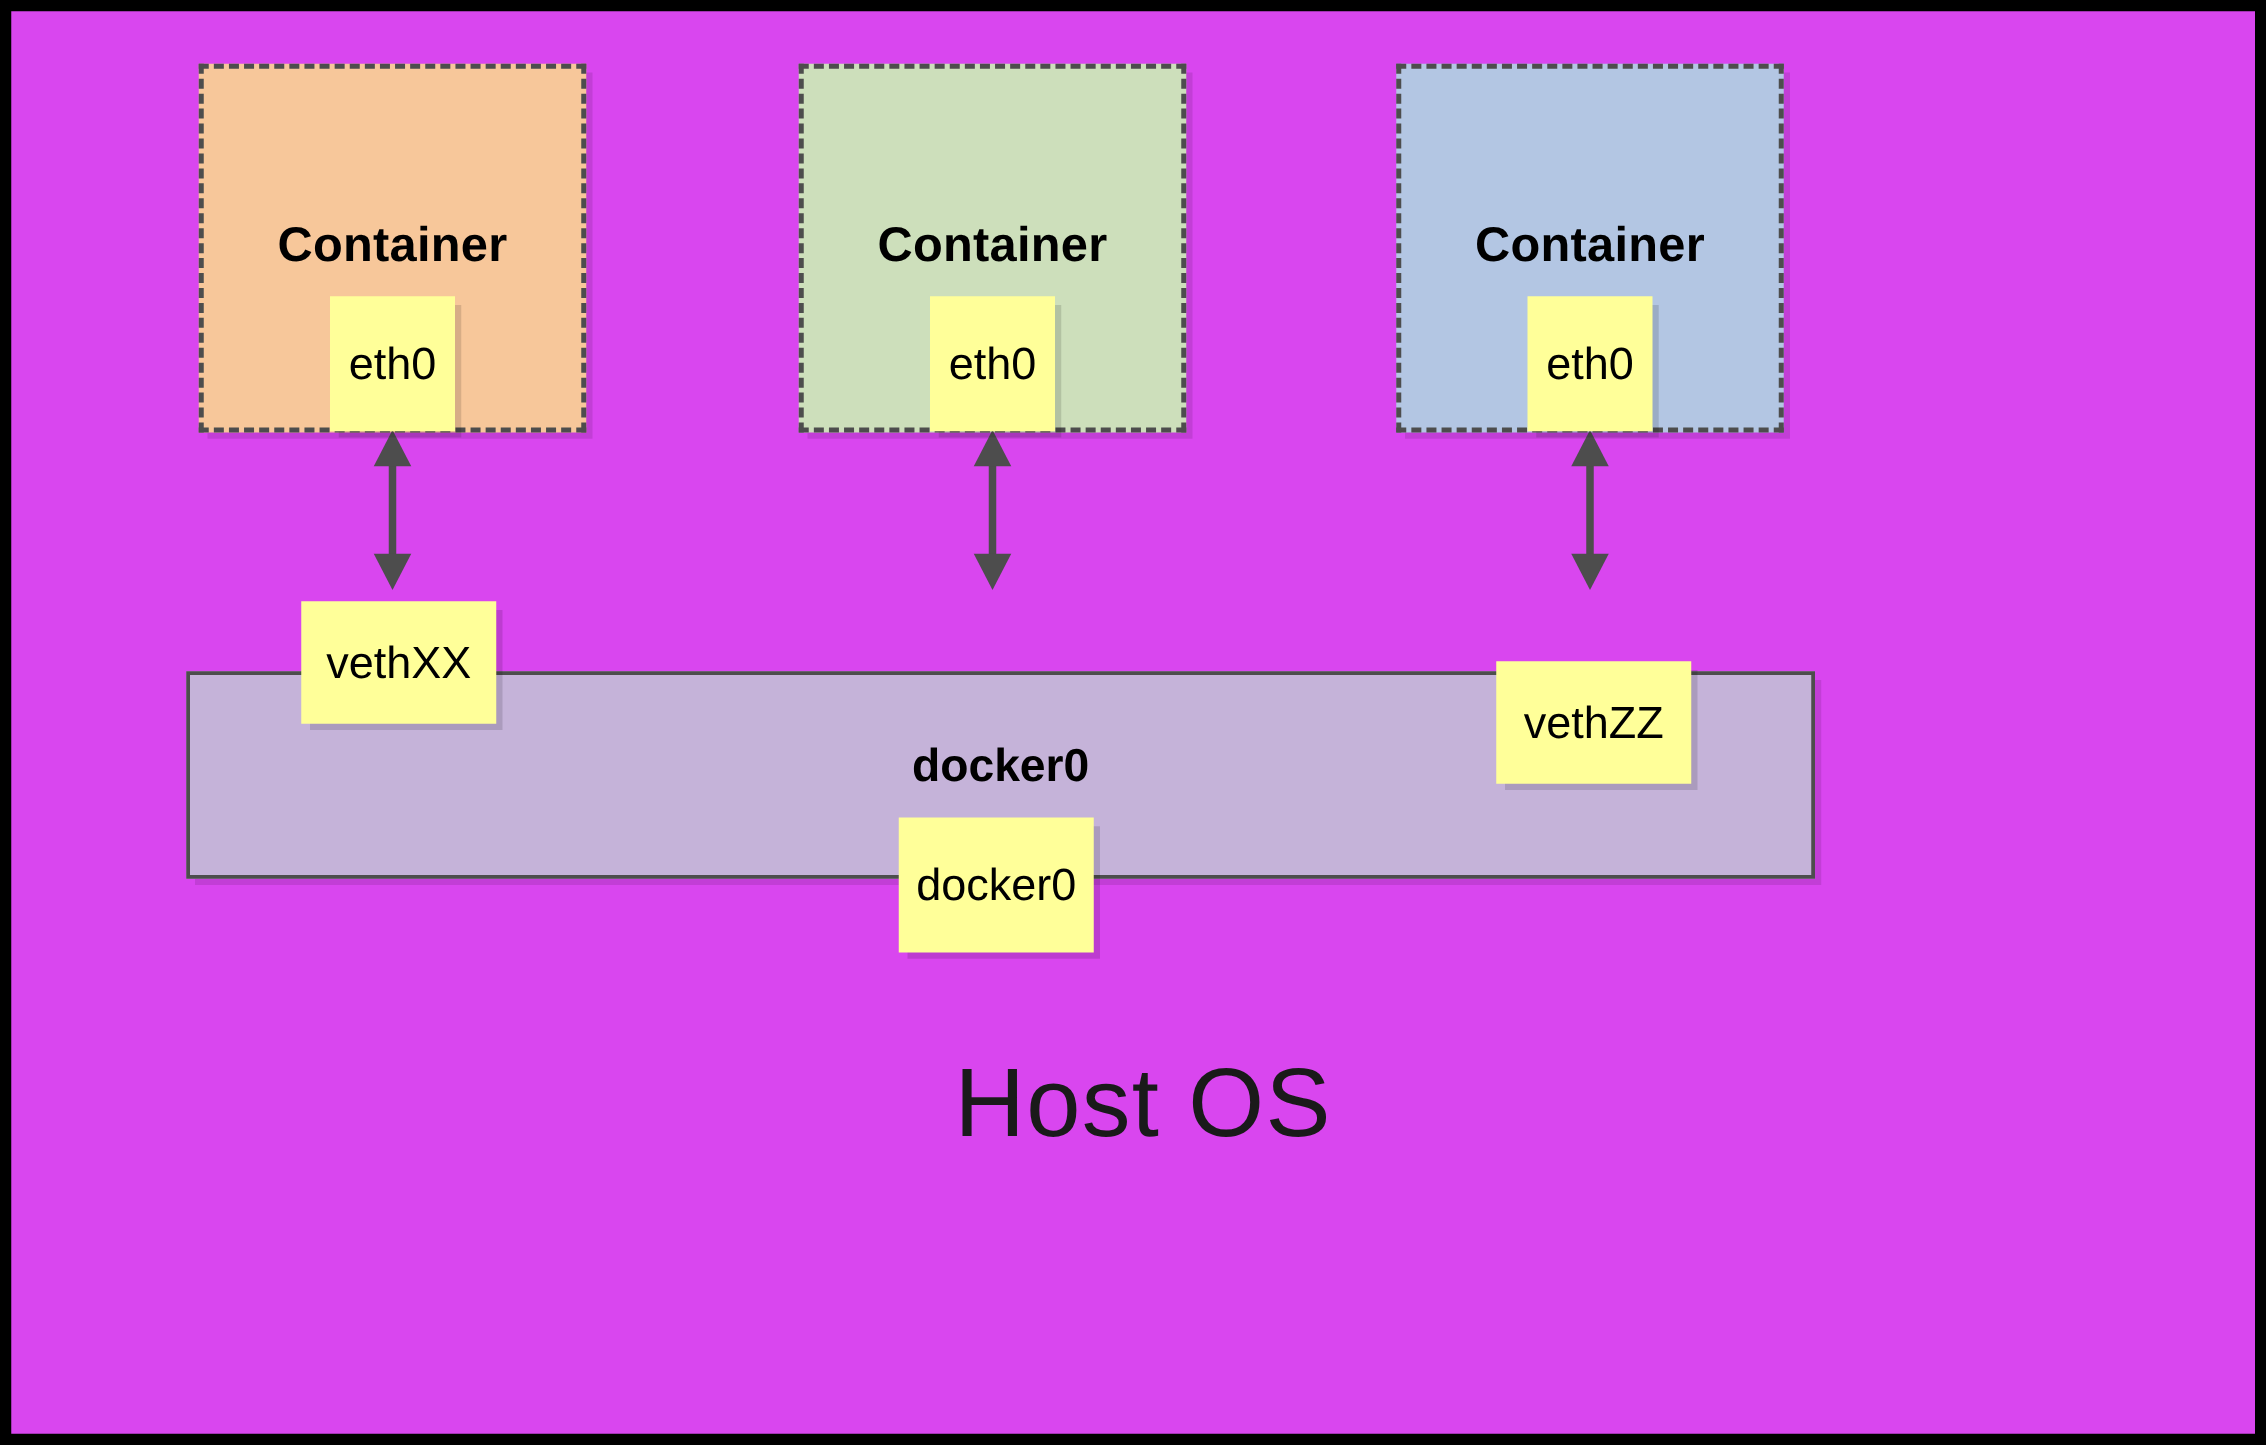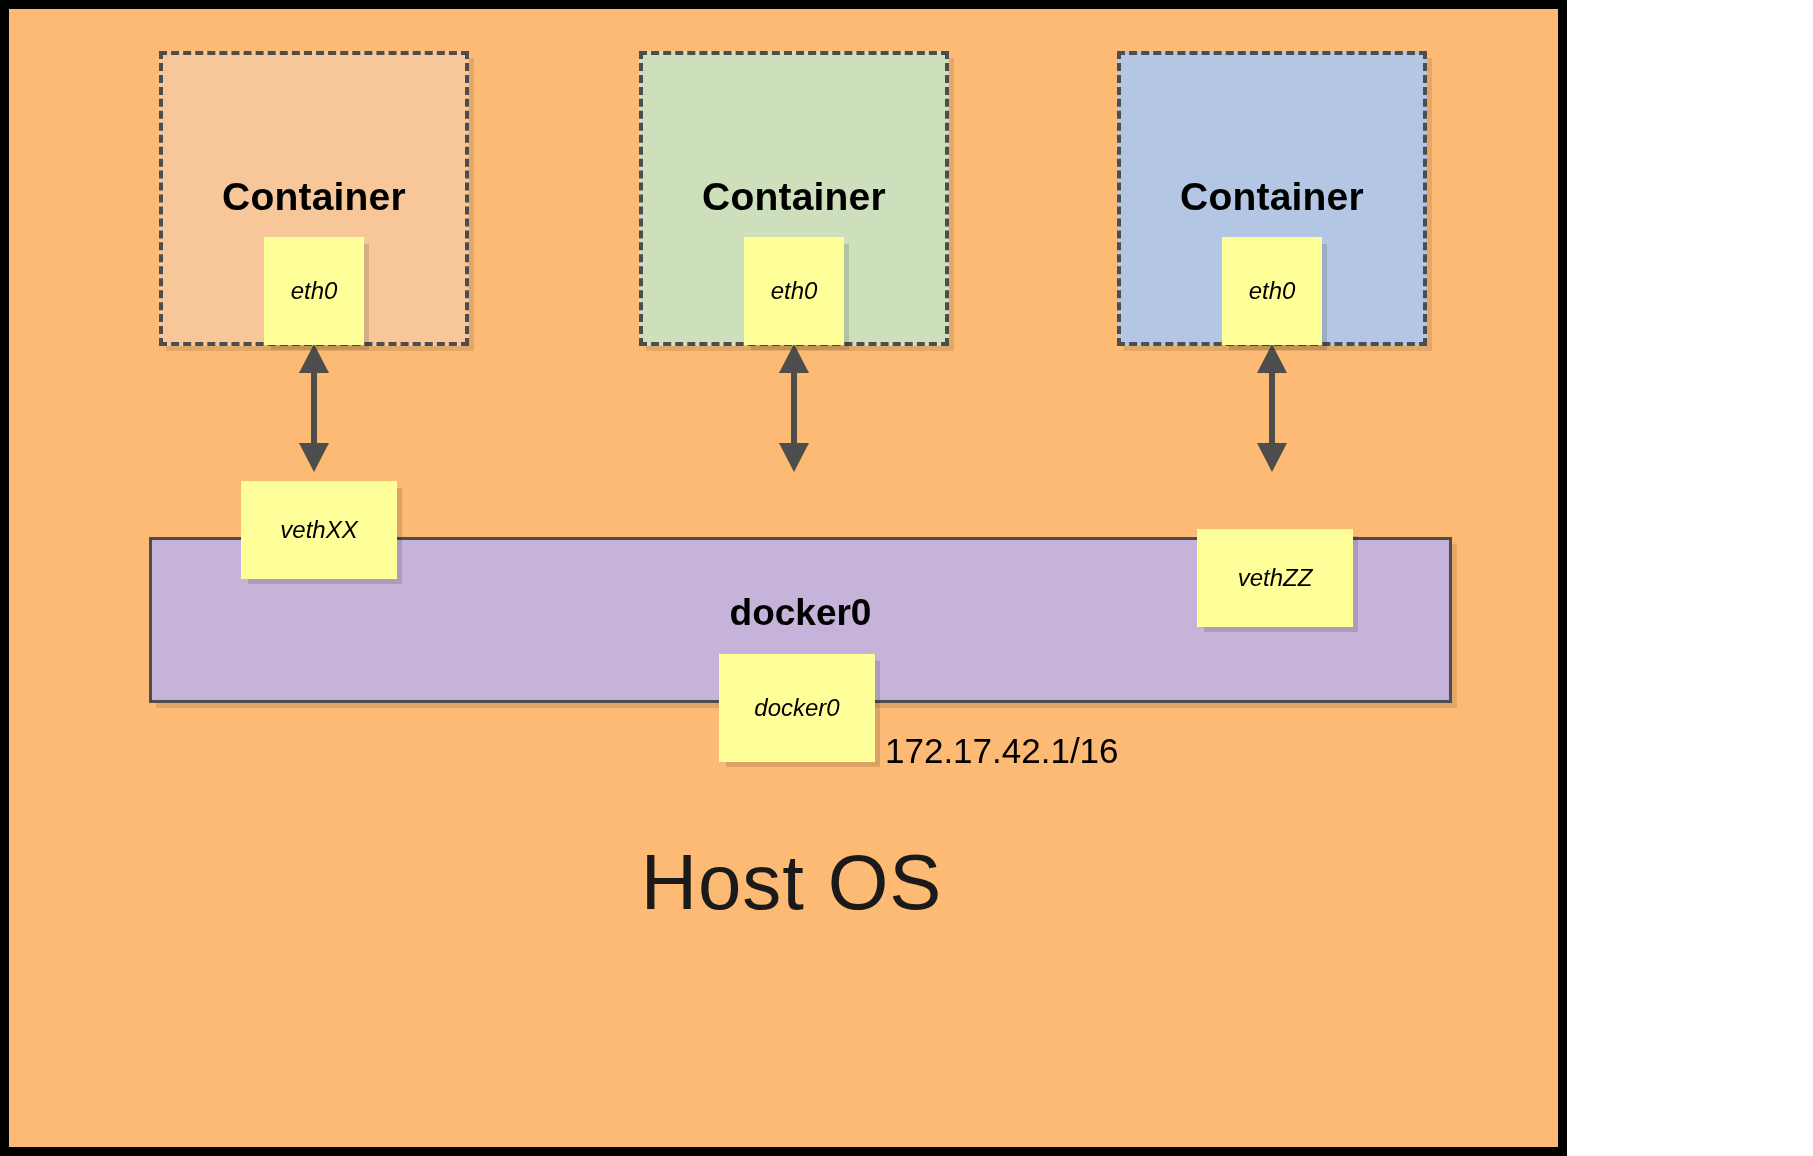--- a/index.html
+++ b/index.html
@@ -10,25 +10,25 @@
   body {
     width: 1813px;
     height: 1156px;
     font-family: "Liberation Sans", sans-serif;
     overflow: hidden;
   }
 
   
   #canvas {
     position: relative;
-    width: 1567px;
+    width: 1813px;
     height: 1156px;
     box-sizing: border-box;
     border: 9px solid #000000;
-    background: #fdba74;
+    background: #d946ef;
   }
 
   
   .container-box {
     position: absolute;
     box-sizing: border-box;
     border: 4px dashed #4d4d4d;
     box-shadow: 6px 6px 0 -1px rgba(0,0,0,0.10);
   }
   .container-title {
@@ -44,24 +44,23 @@
 
   
   .ybox {
     position: absolute;
     box-sizing: border-box;
     background: #ffff99;
     box-shadow: 6px 6px 0 -1px rgba(0,0,0,0.13);
     display: flex;
     align-items: center;
     justify-content: center;
-    font-size: 24px;
+    font-size: 36px;
     color: #000000;
     z-index: 6;
-    font-style: italic;
   }
 
   
   #docker-bar {
     position: absolute;
     box-sizing: border-box;
     background: #c5b3d9;
     border: 3px solid #4d4d4d;
     box-shadow: 6px 6px 0 -1px rgba(0,0,0,0.10);
     z-index: 2;
@@ -142,17 +141,16 @@
 
   <div id="docker-bar" style="left:140px; top:528px; width:1303px; height:166px;">
   </div>
   <div id="docker-bar-label" style="top:583px; left:140px; width:1303px;">docker0</div>
 
   <div class="ybox" style="left:232px; top:472px; width:156px; height:98px;">vethXX</div>
   <div class="ybox" style="left:1188px; top:472px; width:156px; height:98px;margin-top:48px;">vethZZ</div>
 
   <div class="ybox" style="left:710px; top:645px; width:156px; height:108px;">docker0</div>
 
-  <div id="ip-label" style="left:876px; top:722px;">172.17.42.1/16</div>
 
   <div id="host-os" style="top:828px;">Host OS</div>
 
 </div>
 
 </body></html>

